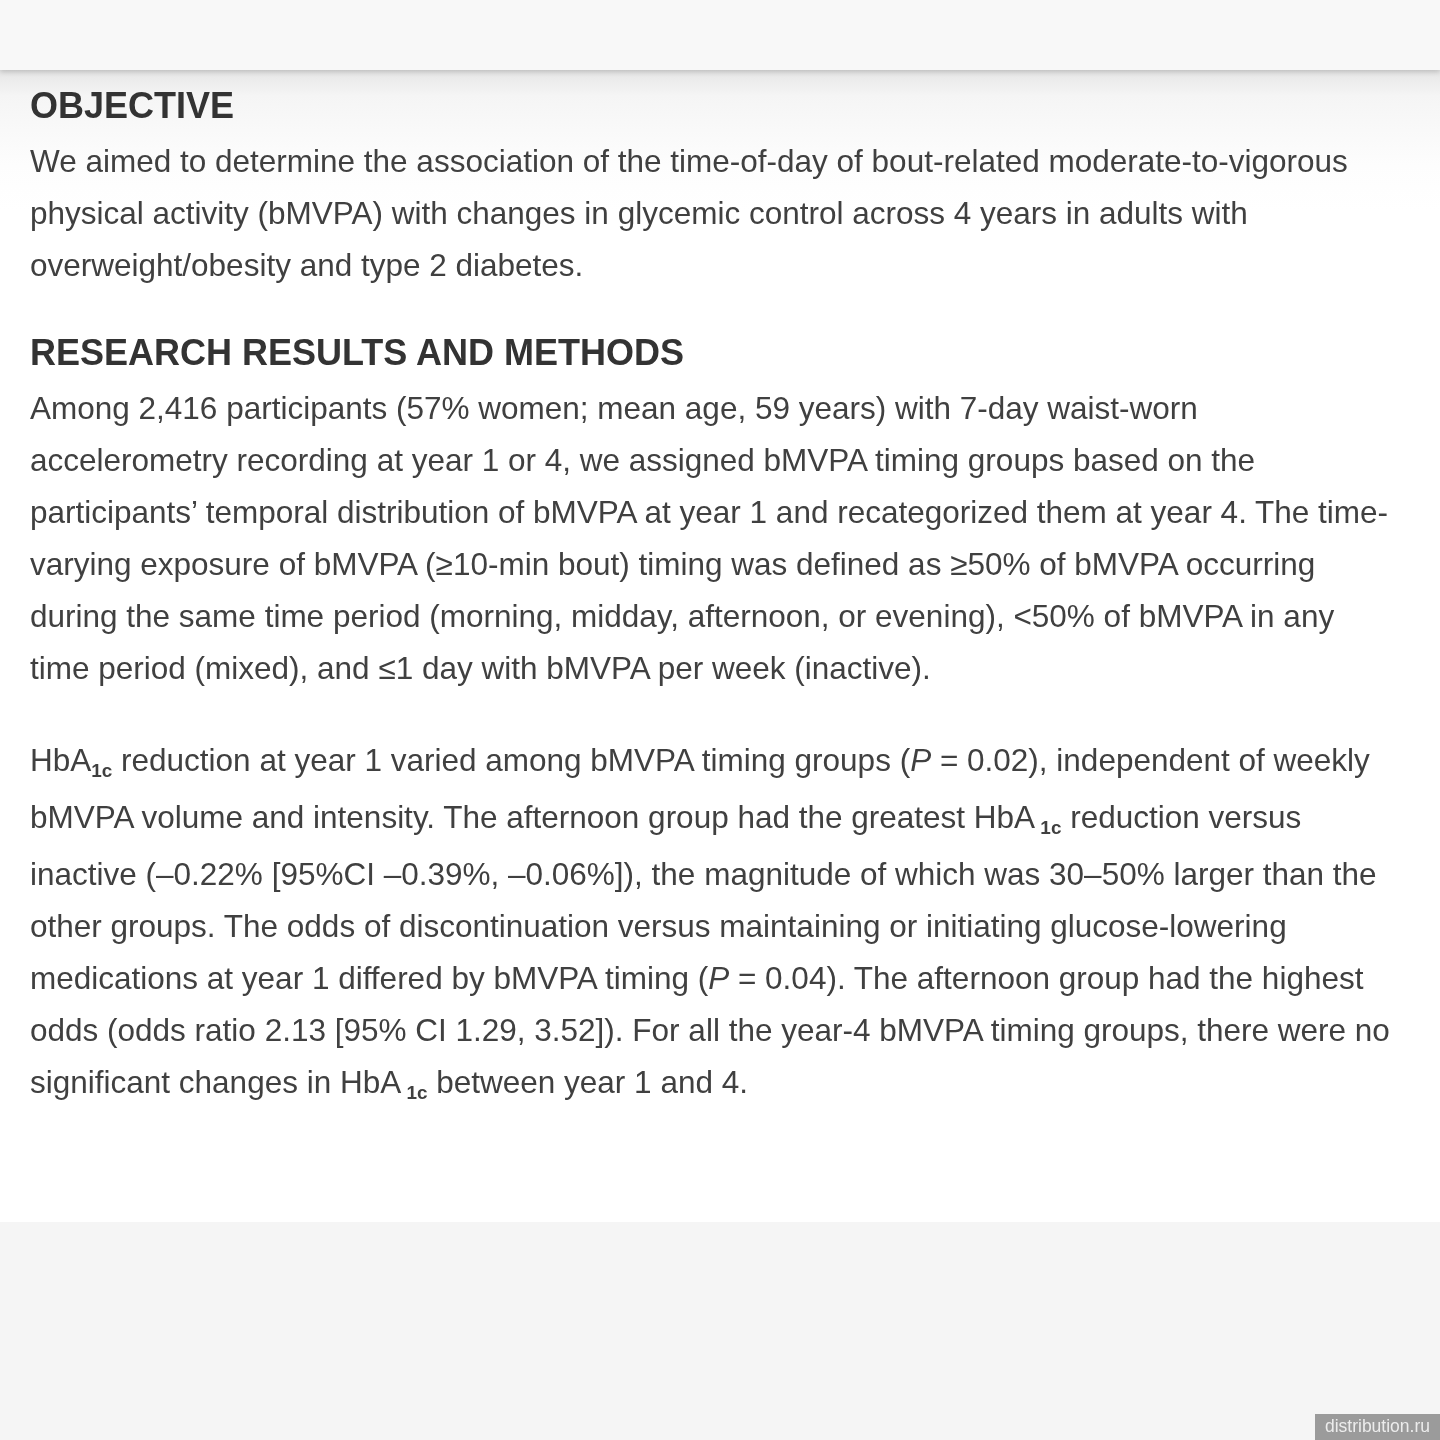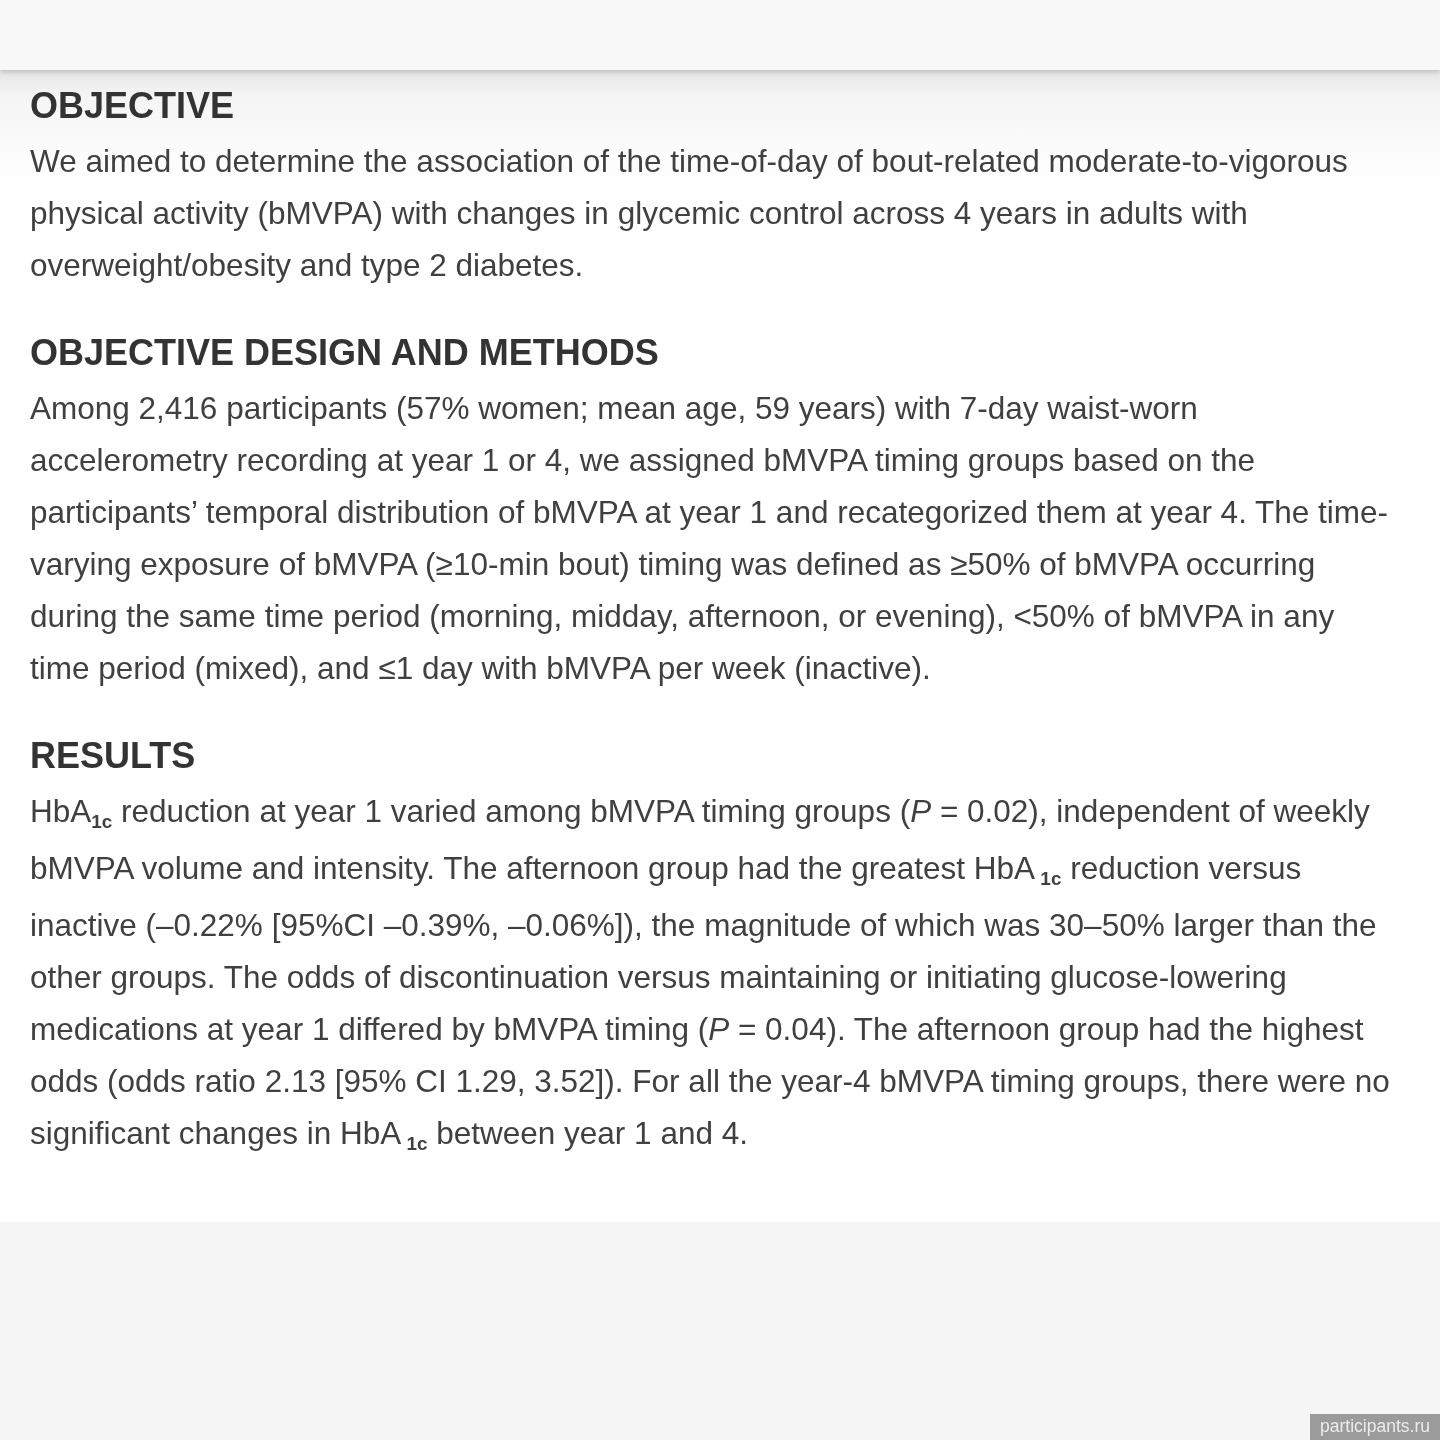--- a/index.html
+++ b/index.html
@@ -70,26 +70,25 @@
 <div class="top-band"></div>
 
 <main class="content">
 
   <section>
     <h2 class="section-heading">OBJECTIVE</h2>
     <p class="section-body"><span>We aimed to determine the association of the time-of-day of bout-related moderate-to-vigorous physical activity (bMVPA) with changes in glycemic control across 4 years in adults with overweight/obesity and type 2 diabetes.</span></p>
   </section>
 
   <section>
-    <h2 class="section-heading">OBJECTIVE DESIGN AND METHODS</h2>
+    <h2 class="section-heading">RESEARCH RESULTS AND METHODS</h2>
     <p class="section-body"><span>Among 2,416 participants (57% women; mean age, 59 years) with 7-day waist-worn accelerometry recording at year 1 or 4, we assigned bMVPA timing groups based on the participants’ temporal distribution of bMVPA at year 1 and recategorized them at year 4. The time-varying exposure of bMVPA (≥10-min bout) timing was defined as ≥50% of bMVPA occurring during the same time period (morning, midday, afternoon, or evening), &lt;50% of bMVPA in any time period (mixed), and ≤1 day with bMVPA per week (inactive).</span></p>
   </section>
 
   <section>
-    <h2 class="section-heading">RESULTS</h2>
     <p class="section-body"><span>HbA</span><span class="seg-sub">1c</span><span> reduction at year 1 varied among bMVPA timing groups (</span><span class="seg-i">P</span><span> = 0.02), independent of weekly bMVPA volume and intensity. The afternoon group had the greatest HbA</span><span class="seg-sub"> 1c</span><span> reduction versus inactive (–0.22% [95%CI –0.39%, –0.06%]), the magnitude of which was 30–50% larger than the other groups. The odds of discontinuation versus maintaining or initiating glucose-lowering medications at year 1 differed by bMVPA timing (</span><span class="seg-i">P</span><span> = 0.04). The afternoon group had the highest odds (odds ratio 2.13 [95% CI 1.29, 3.52]). For all the year-4 bMVPA timing groups, there were no significant changes in HbA</span><span class="seg-sub"> 1c</span><span> between year 1 and 4.</span></p>
   </section>
 
 </main>
 
 <div class="bottom-band">
-  <div class="watermark">participants.ru</div>
+  <div class="watermark">distribution.ru</div>
 </div>
 
 </body></html>

